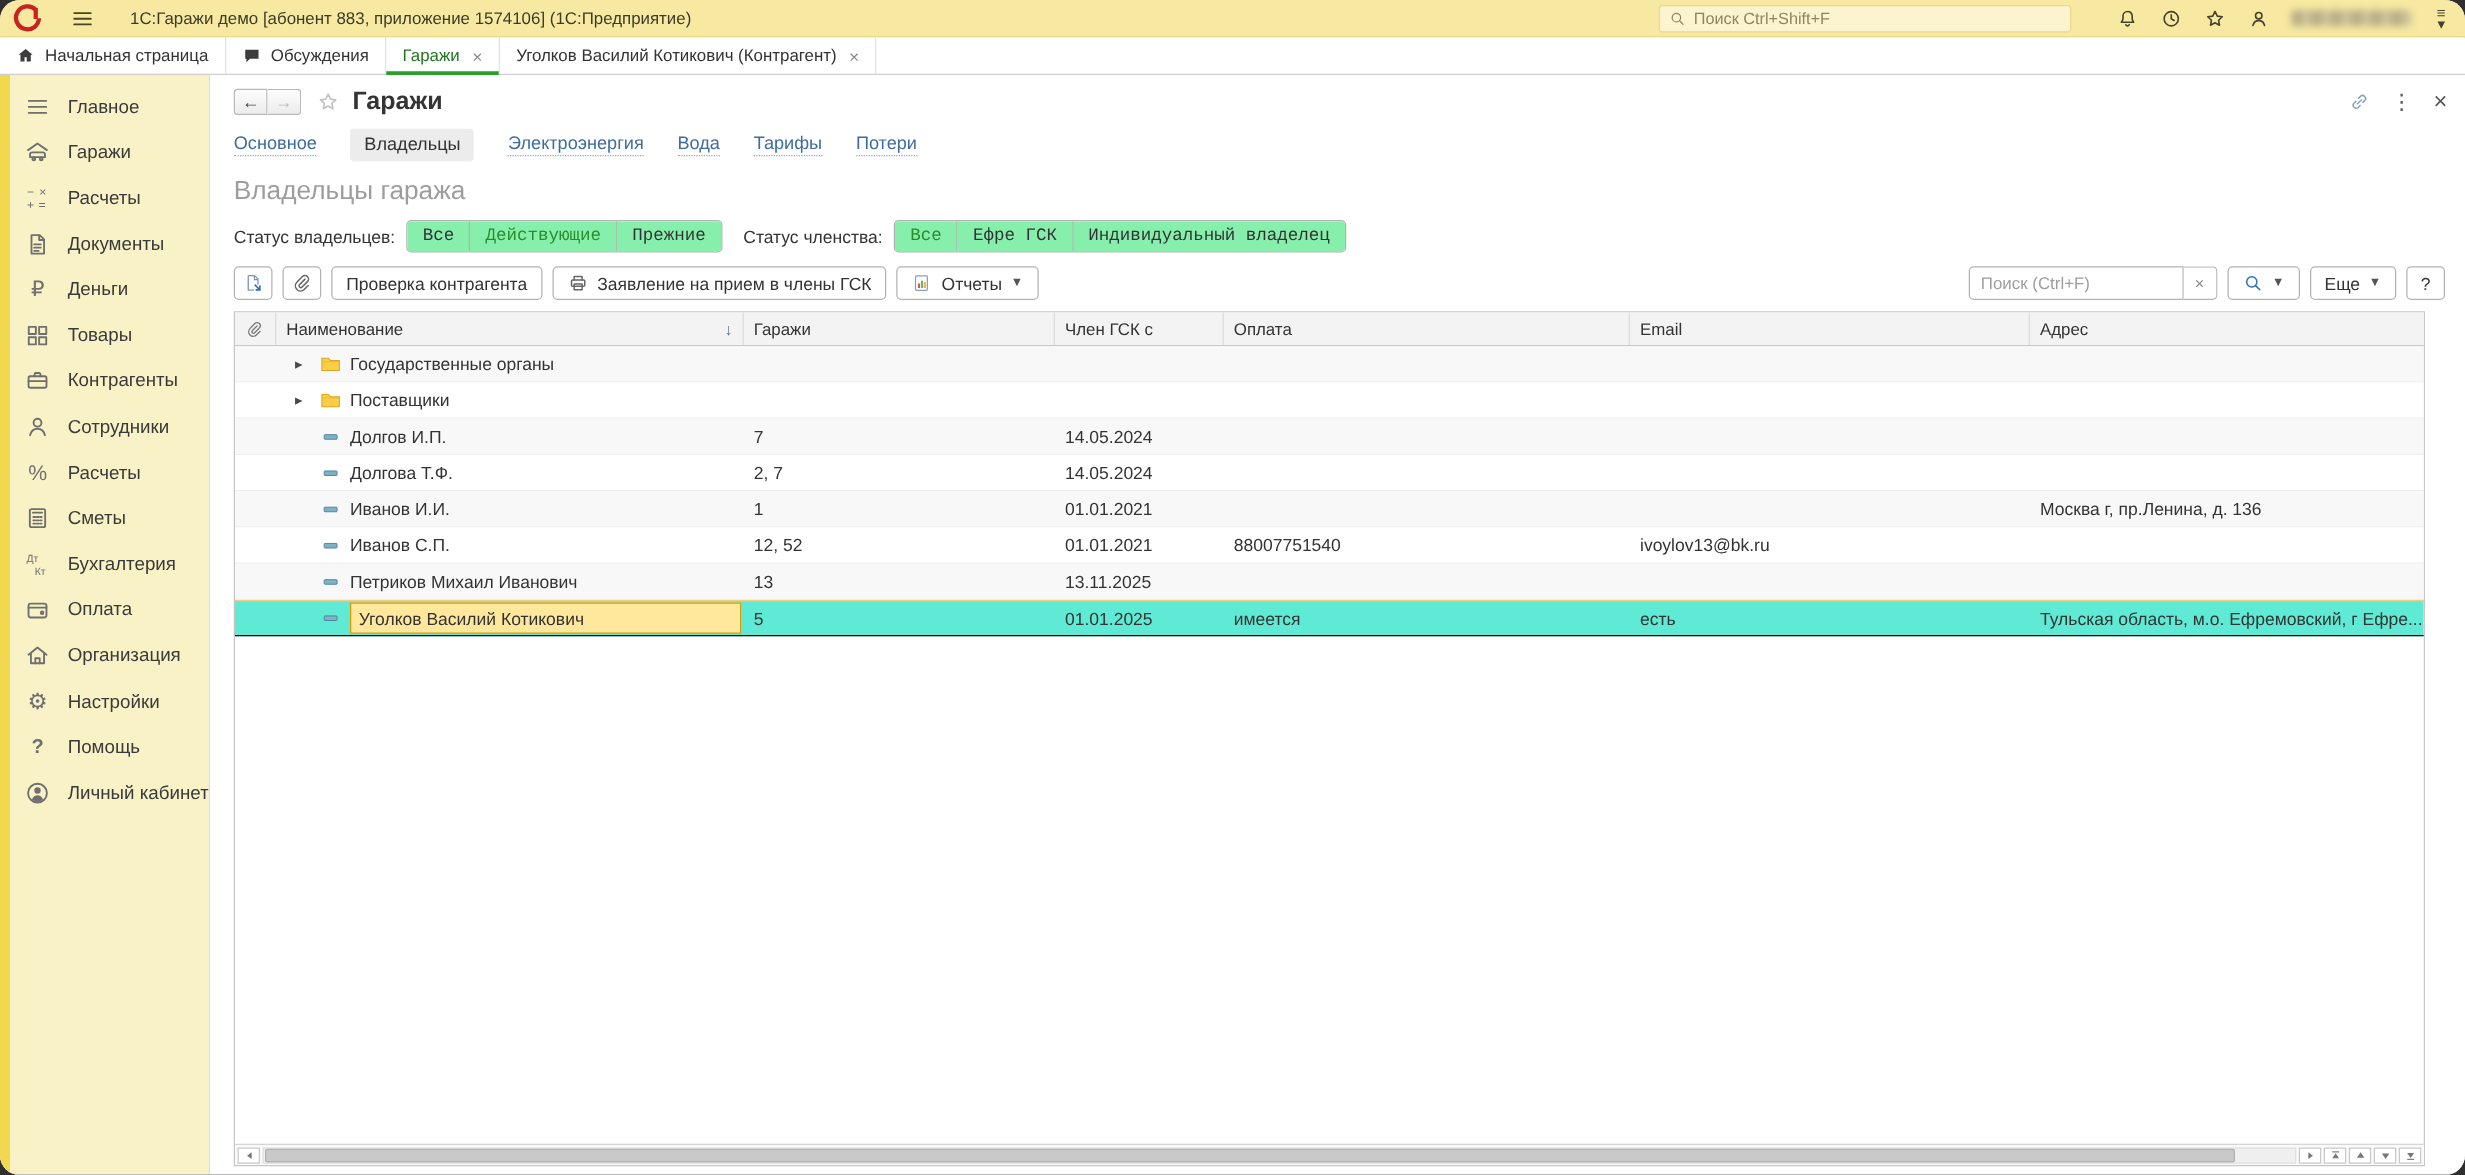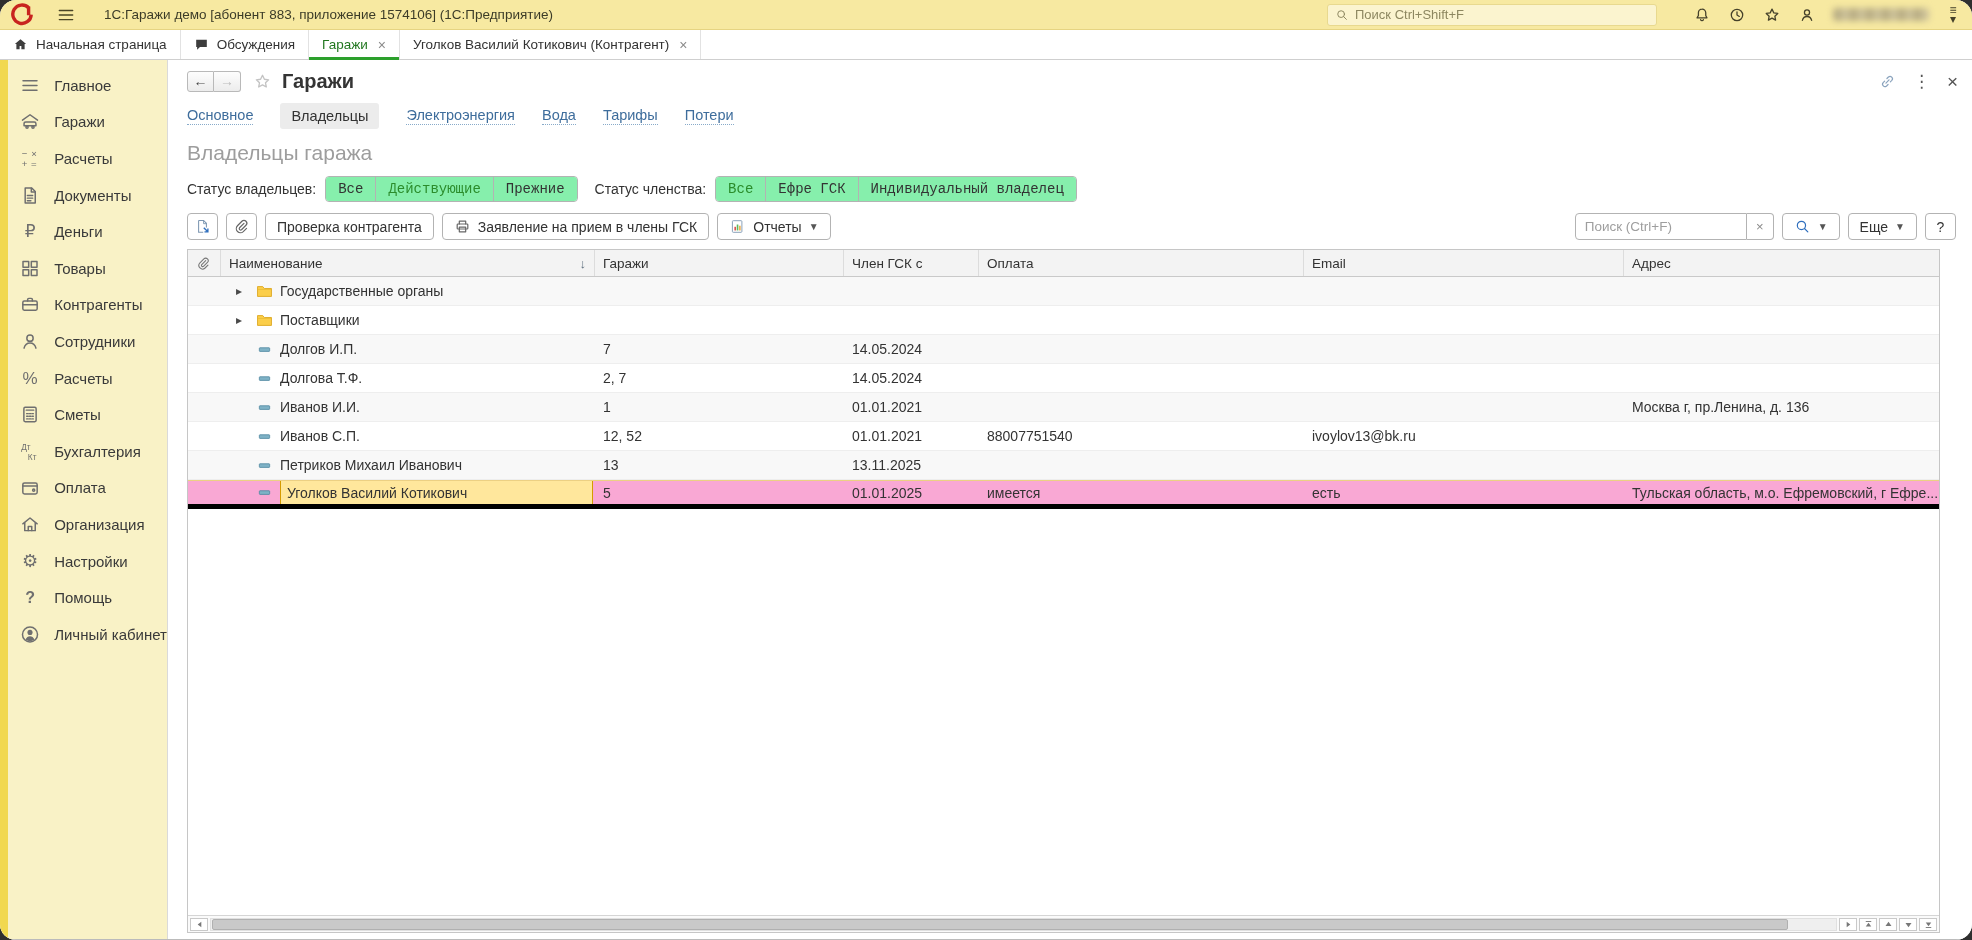--- a/index.html
+++ b/index.html
@@ -81,21 +81,21 @@
   .grid{margin:0 32px 6px 19px;border:1px solid #c6c6c6;flex:1;display:flex;flex-direction:column;min-height:0;background:#fff}
   .thead,.trow{display:grid;grid-template-columns:33px 374px 249px 135px 325px 320px minmax(0,1fr)}
   .thead{background:#f3f3f3;border-bottom:1px solid #c9c9c9;height:27px;flex-shrink:0}
   .th{display:flex;align-items:center;padding:0 8px;font-size:13.5px;color:#333;border-right:1px solid #dcdcdc;overflow:hidden;white-space:nowrap}
   .th:last-child{border-right:none}
   .th .hic{width:15px;height:15px;color:#777;display:inline-flex}
   .sort{margin-left:auto;color:#5f6f7f;font-size:13px}
   .tbody{flex:1;overflow:hidden}
   .trow{height:29px;border-bottom:1px solid #eeeeee;font-size:14px;color:#333;cursor:pointer;background:#fff}
   .trow.alt{background:#f8f8f8}
-  .trow.sel{background:#f9a8d4;border-top:1px solid #ecd083;border-bottom:5px solid #000000}
+  .trow.sel{background:#5eead4;border-top:1px solid #ecd083;border-bottom:1px solid #000000}
   .td{display:flex;align-items:center;padding:0 8px;white-space:nowrap;overflow:hidden}
   .td.name{padding:0 2px 0 8px;gap:6px}
   .tw{width:20px;display:inline-flex;justify-content:center;font-size:12px;color:#4a4a4a;flex-shrink:0}
   .ric{width:19px;height:19px;display:inline-flex;flex-shrink:0}
   .lbl{overflow:hidden;white-space:nowrap}
   .selbox{flex:1;height:25px;display:flex;align-items:center;border:1px solid #d59b00;background:#ffe79c;padding:0 6px;overflow:hidden}
 
   
   .hscroll{height:17px;border-top:1px solid #d5d5d5;background:#fafafa;display:flex;align-items:center;padding:1px 2px;gap:2px;flex-shrink:0}
   .sbtn{width:18px;height:13px;border:1px solid #c9c9c9;background:#fff;display:inline-flex;align-items:center;justify-content:center;cursor:pointer;flex-shrink:0}

